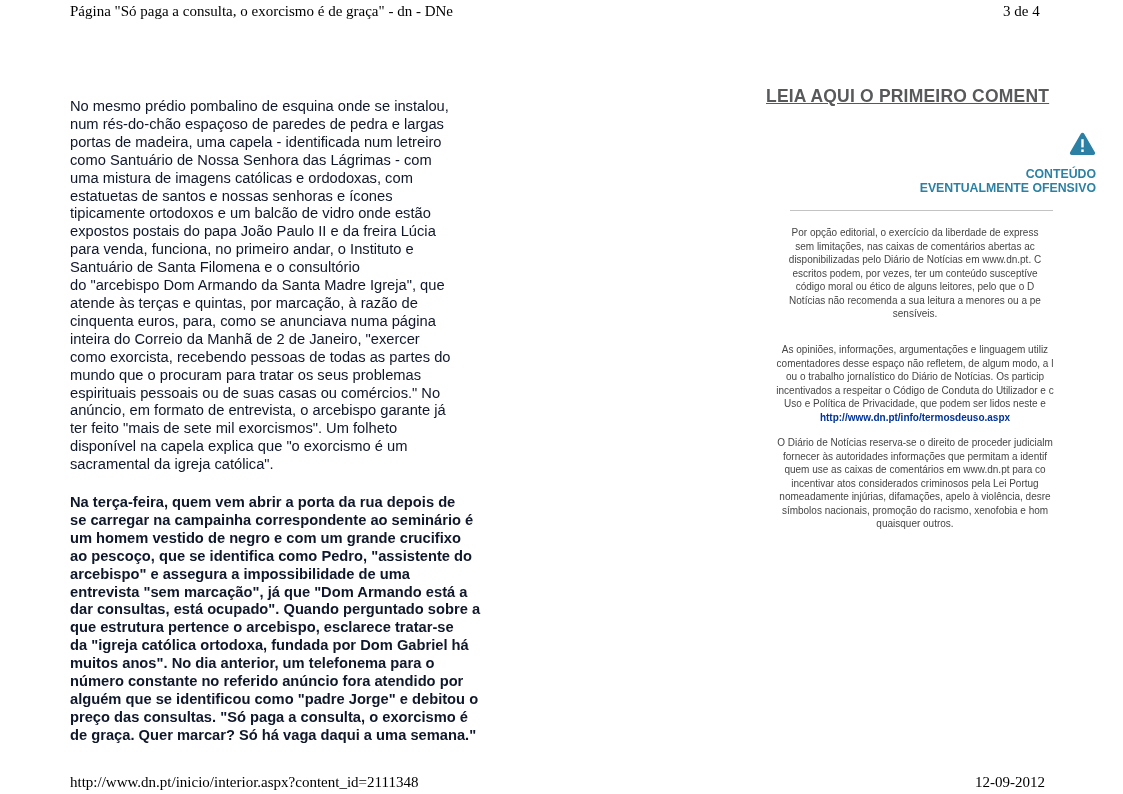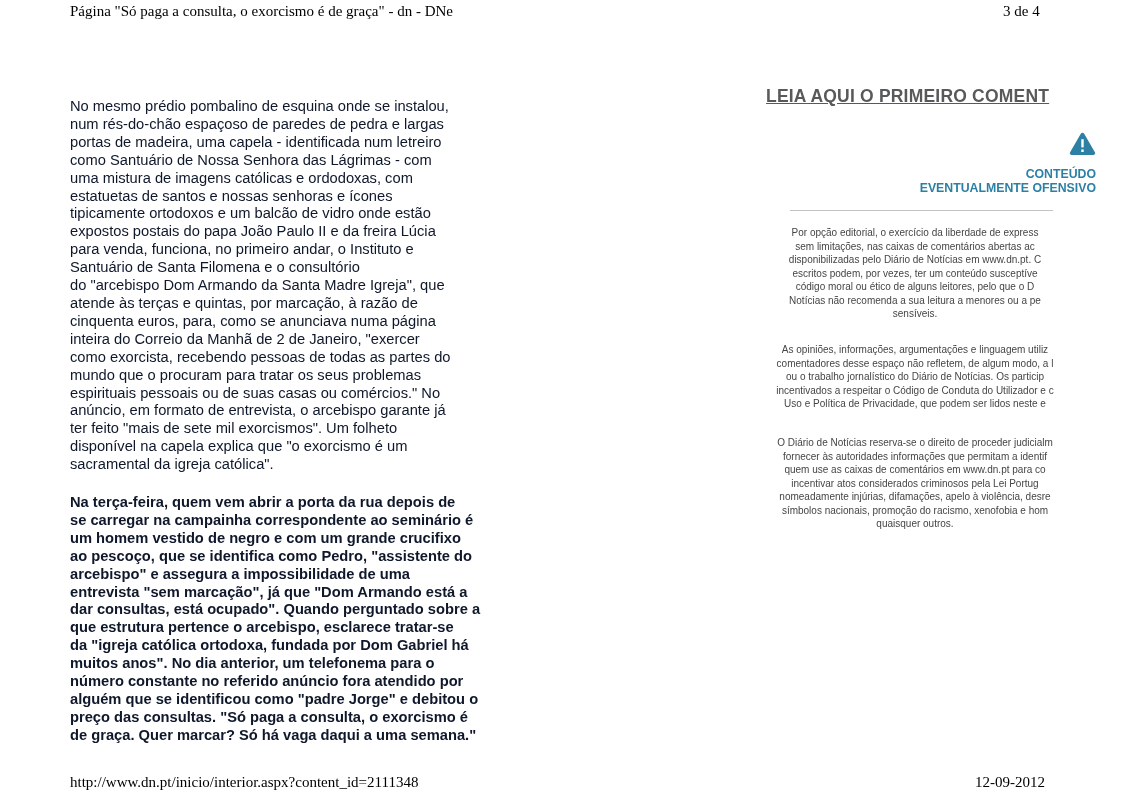--- a/index.html
+++ b/index.html
@@ -97,20 +97,21 @@
 código moral ou ético de alguns leitores, pelo que o D
 Notícias não recomenda a sua leitura a menores ou a pe
 sensíveis.</div>
 
 <div class="disclaimers" id="disc2">
   <span class="disclaimer">As opiniões, informações, argumentações e linguagem utiliz
 comentadores desse espaço não refletem, de algum modo, a l
 ou o trabalho jornalístico do Diário de Notícias. Os particip
 incentivados a respeitar o Código de Conduta do Utilizador e c
 Uso e Política de Privacidade, que podem ser lidos neste e</span>
+  <a href="#" class="terms-link">http://www.dn.pt/info/termosdeuso.aspx</a>
 </div>
 
 <div class="disclaimers disclaimer" id="disc3">O Diário de Notícias reserva-se o direito de proceder judicialm
 fornecer às autoridades informações que permitam a identif
 quem  use as caixas de comentários em  www.dn.pt para co
 incentivar atos considerados criminosos pela Lei Portug
 nomeadamente injúrias, difamações, apelo à violência, desre
 símbolos nacionais, promoção do racismo, xenofobia e hom
 quaisquer outros.</div>
 

